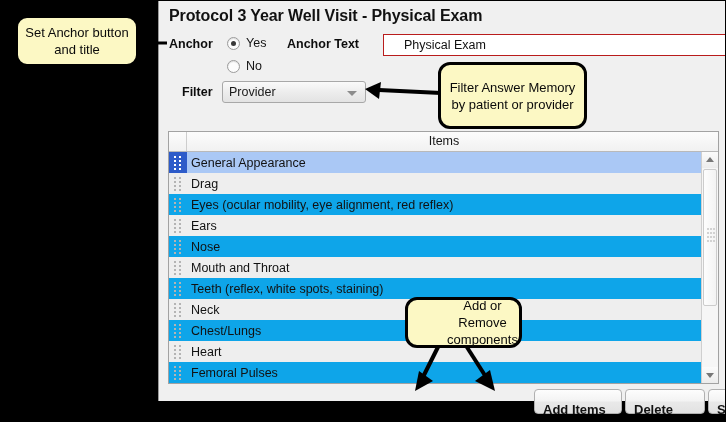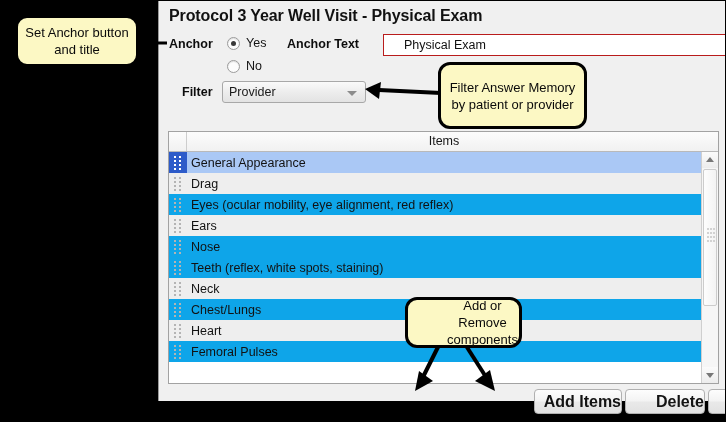--- a/index.html
+++ b/index.html
@@ -309,26 +309,26 @@
 
   
   .btn {
     position: absolute;
     height: 25px;
     background: linear-gradient(to bottom, #fdfdfd 0%, #f3f3f3 48%, #e9e9e9 52%, #e2e2e2 100%);
     border: 1px solid #b0b0b0;
     border-radius: 4px;
     box-sizing: border-box;
     font-family: "Liberation Sans", sans-serif;
-    font-size: 16px;
+    font-size: 13px;
     font-weight: bold;
     color: #131313;
-    text-align: right;
+    text-align: left;
     line-height: 23px;
-    padding: 0;
+    padding: 8px;
   }
   #btn-add-items { left: 375px; top: 388px; width: 88px; }
   #btn-delete    { left: 466px; top: 388px; width: 80px; }
   #btn-save      { left: 549px; top: 388px; width: 84px; }
 
   
   .callout {
     position: absolute;
     background: #fcf8c4;
     border: 3px solid #000000;
@@ -466,20 +466,35 @@
                 <i></i>
                 <i></i>
                 <i></i>
                 <i></i>
                 <i></i>
                 <i></i>
               </div>
             </div>
             <div class="row-label">Nose</div>
           </div>
+          <div class="row even">
+            <div class="grip">
+              <div class="grip-dots">
+                <i></i>
+                <i></i>
+                <i></i>
+                <i></i>
+                <i></i>
+                <i></i>
+                <i></i>
+                <i></i>
+              </div>
+            </div>
+            <div class="row-label">Mouth and Throat</div>
+          </div>
           <div class="row odd">
             <div class="grip">
               <div class="grip-dots">
                 <i></i>
                 <i></i>
                 <i></i>
                 <i></i>
                 <i></i>
                 <i></i>
                 <i></i>

